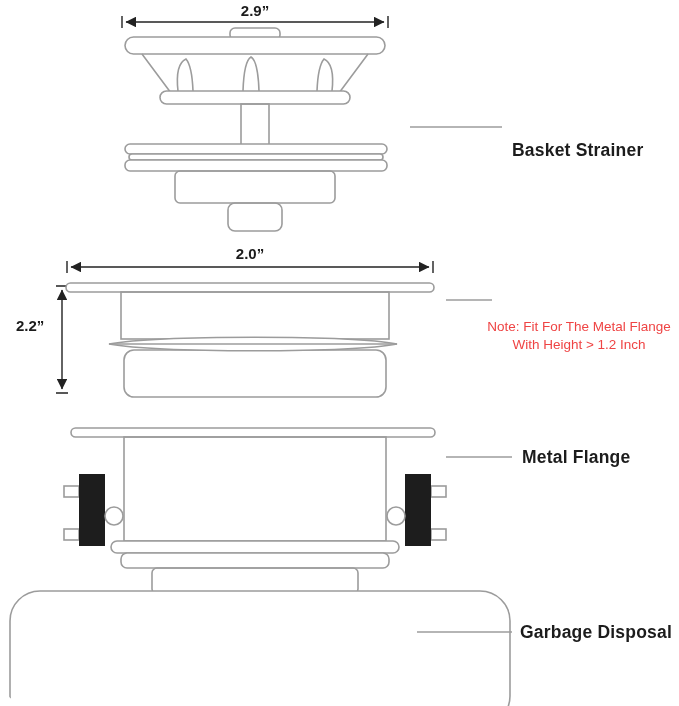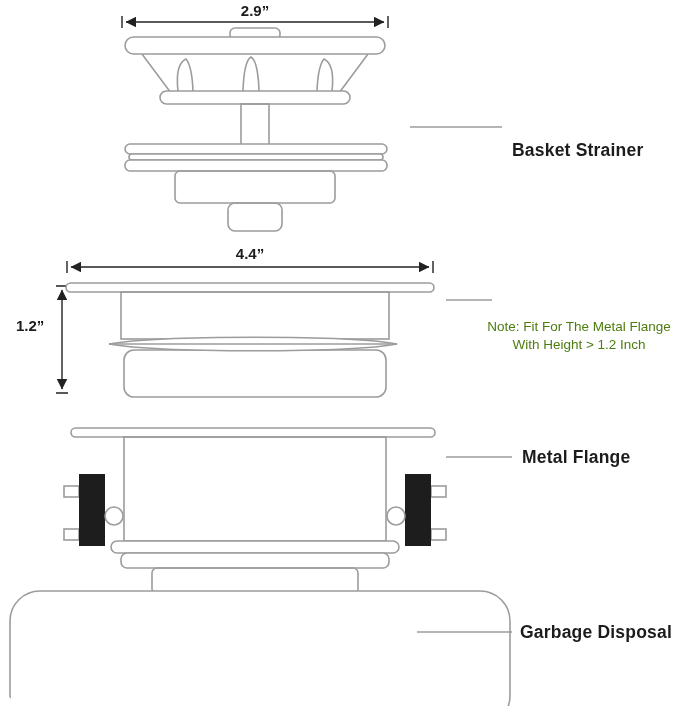--- a/index.html
+++ b/index.html
@@ -8,21 +8,21 @@
   .canvas { position:relative; width:679px; height:706px; background:#fff; overflow:hidden;border-radius:31px; }
   .art { position:absolute; left:0; top:0; }
   .draw  { fill:none; stroke:var(--line,#9c9c9c); stroke-width:1.6; }
   .drawf { fill:#ffffff; stroke:var(--line,#9c9c9c); stroke-width:1.6; }
   .bolt  { fill:var(--bolt,#1d1d1d); stroke:none; }
   .dim   { fill:none; stroke:var(--dim,#222222); stroke-width:1.4; }
   .leader{ fill:none; stroke:var(--line,#9c9c9c); stroke-width:1.4; }
   .txt { position:absolute; color:var(--text,#1c1c1c); white-space:nowrap; }
   .dim-label  { font-weight:bold; font-size:15px; }
   .part-label { font-weight:bold; font-size:17.5px; letter-spacing:0.2px; }
-  .note { font-size:13.5px; line-height:18px; text-align:center; color:#4d7c0f; white-space:normal; }
+  .note { font-size:13.5px; line-height:18px; text-align:center; color:#ef4444; white-space:normal; }
   .center { transform:translateX(-50%); }
 </style>
 </head>
 <body>
 
 <div class="canvas">
 
   <svg class="art" width="679" height="706" viewBox="0 0 679 706" aria-hidden="true">
     <defs>
       <marker id="arrow" viewBox="0 0 10 10" refX="9.5" refY="5" markerWidth="7.5" markerHeight="7.5" orient="auto-start-reverse">
@@ -92,23 +92,23 @@
     <path class="leader" d="M410,127 H502"></path>
     <path class="leader" d="M446,300 H492"></path>
     <path class="leader" d="M446,457 H512"></path>
     <path class="leader" d="M417,632 H512"></path>
   </svg>
 
   <div class="txt dim-label center" style="left:255px; top:2px;">2.9”</div>
 
   <div class="txt part-label" style="left:512px; top:116px;margin-top:24px;">Basket Strainer</div>
 
-  <div class="txt dim-label center" style="left:250px; top:245px;">4.4”</div>
+  <div class="txt dim-label center" style="left:250px; top:245px;">2.0”</div>
 
-  <div class="txt dim-label" style="left:16px; top:317px;">1.2”</div>
+  <div class="txt dim-label" style="left:16px; top:317px;">2.2”</div>
 
 
   <div class="txt note" style="left:480px; top:318px; width:198px;">
     <div>Note: Fit For The Metal Flange</div>
     <div>With Height &gt; 1.2 Inch</div>
   </div>
 
   <div class="txt part-label" style="left:520px; top:622px;">Garbage Disposal</div>
 
   <div class="txt part-label" style="left:522px; top:447px;">Metal Flange</div>

